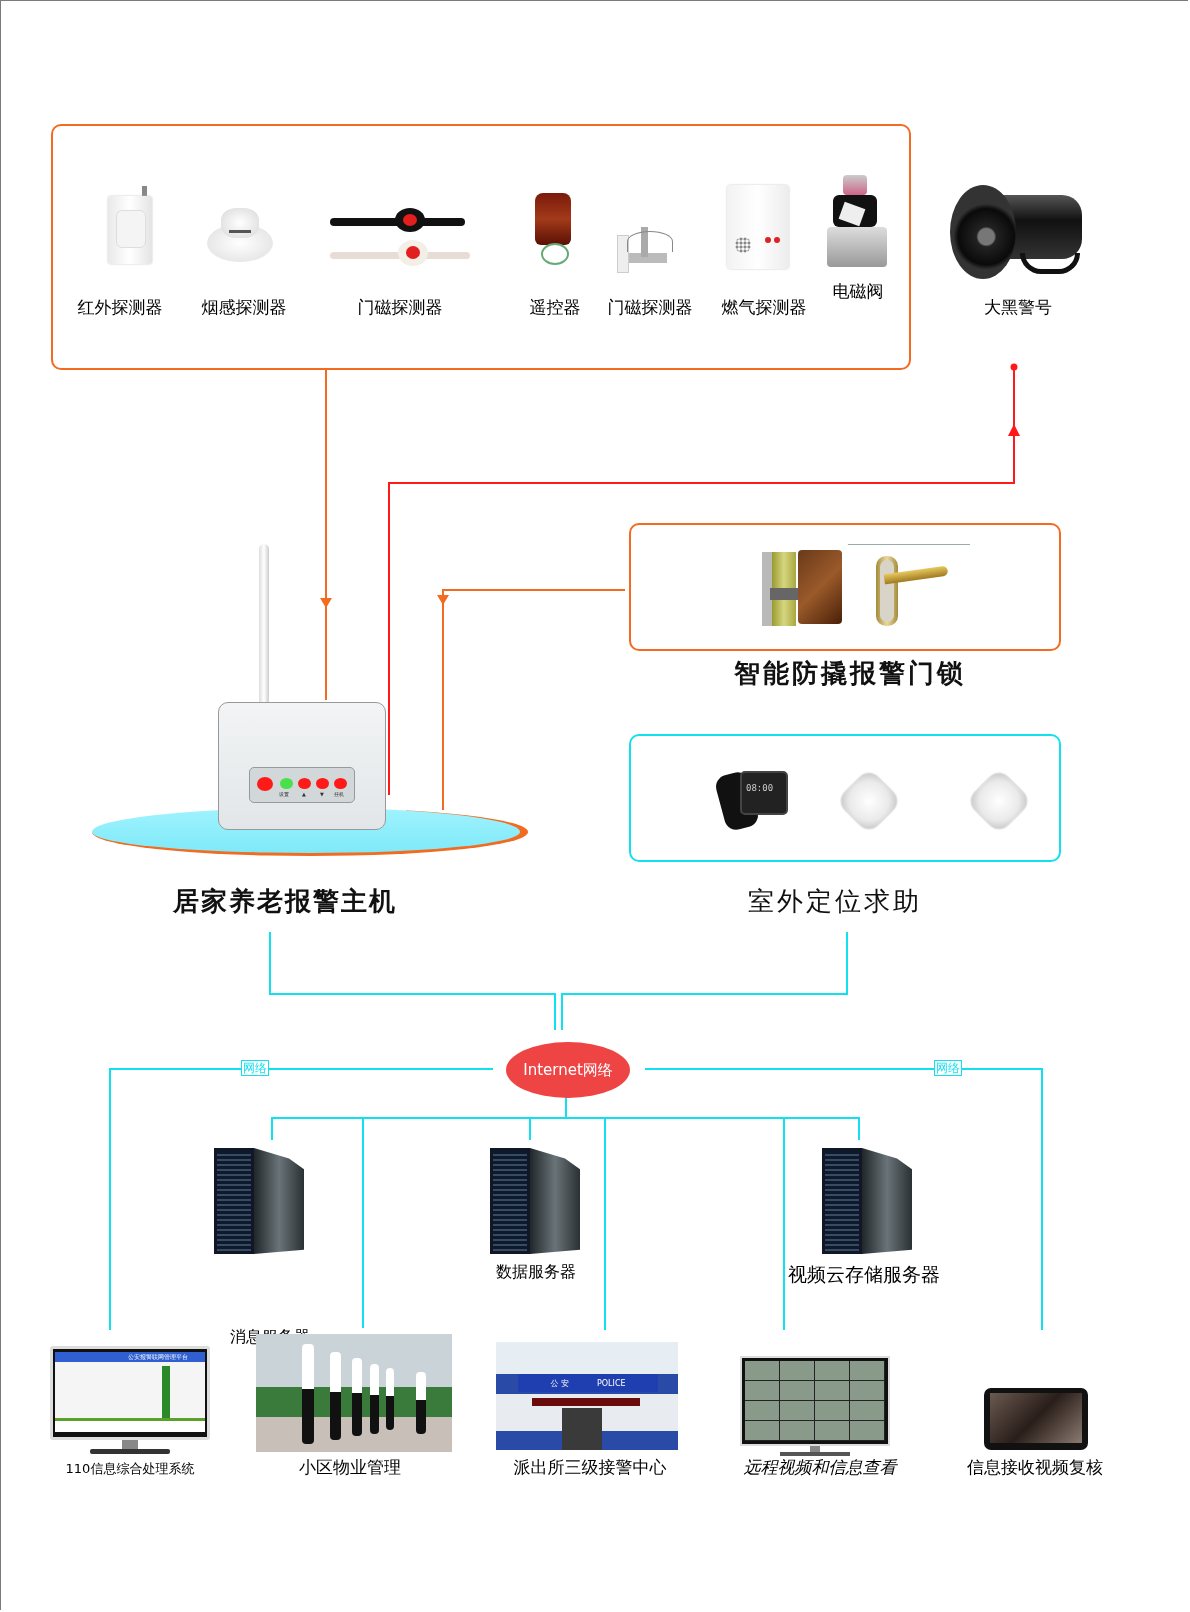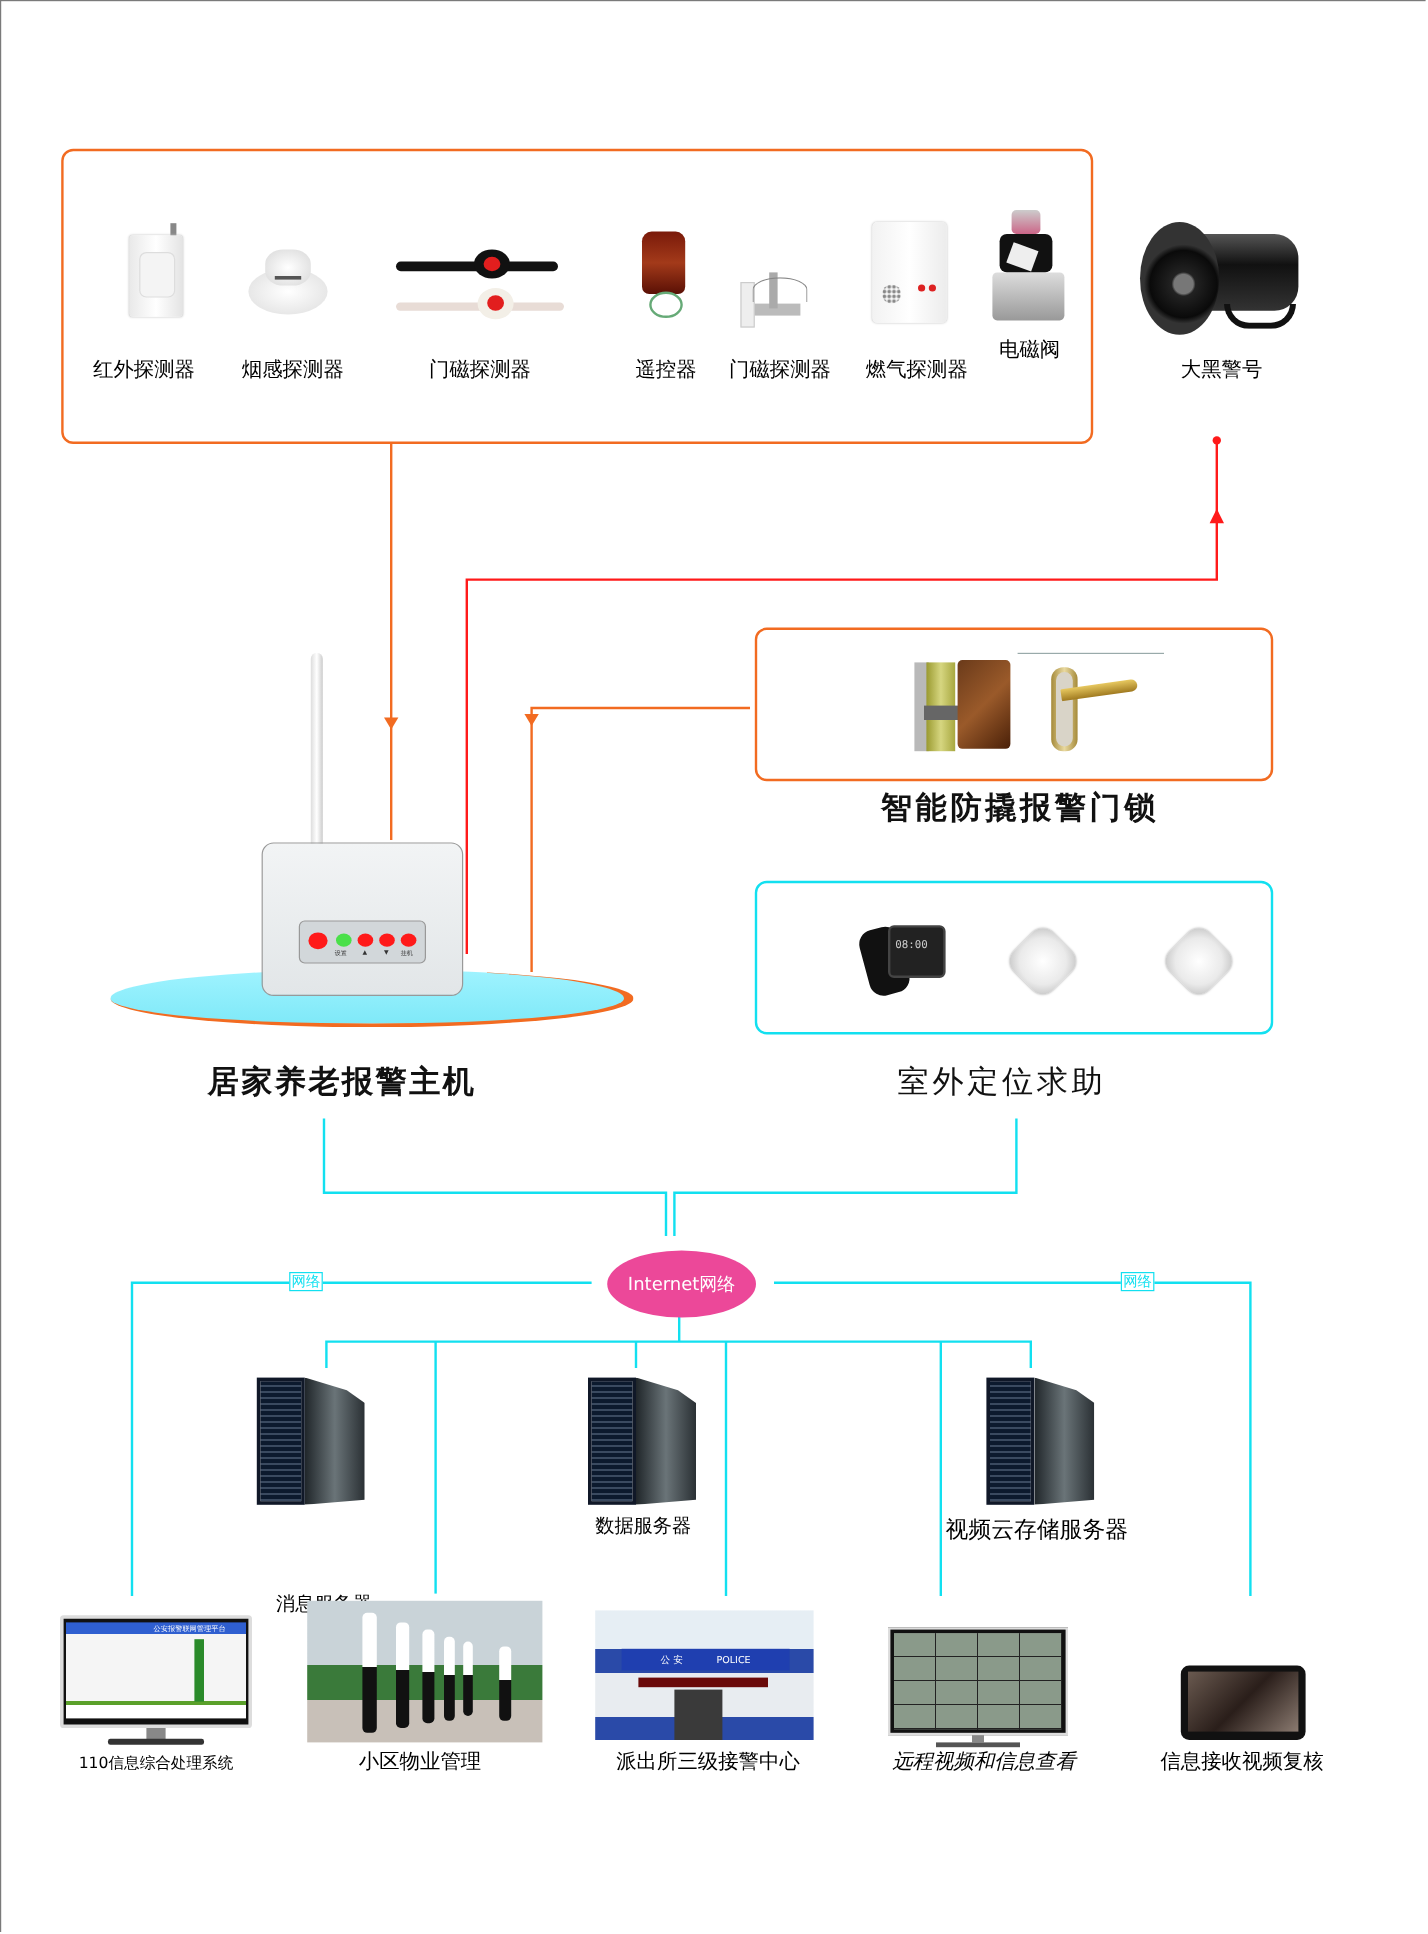--- a/index.html
+++ b/index.html
@@ -8,21 +8,21 @@
   .abs{position:absolute;}
   .box{position:absolute;border-radius:10px;box-sizing:border-box;}
   .orange-box{border:2px solid #f26b21;}
   .cyan-box{border:2px solid #12e0f0;}
   .lbl{position:absolute;white-space:nowrap;font-size:17px;color:#000000;text-align:center;}
   .big-lbl{position:absolute;white-space:nowrap;font-size:26px;letter-spacing:3px;color:#111;text-align:center;}
   .bold{font-weight:bold;}
   .dev{position:absolute;}
   svg{position:absolute;left:0;top:0;overflow:visible;}
   .net-tag{position:absolute;font-size:12px;color:#12e0f0;border:1.5px solid #12e0f0;padding:0 1px;background:#fff;line-height:14px;}
-  .bubble{position:absolute;width:124px;height:56px;border-radius:50%;background:#ec4899;color:#fff;font-size:15px;display:flex;align-items:center;justify-content:center;}
+  .bubble{position:absolute;width:124px;height:56px;border-radius:50%;background:#ef4444;color:#fff;font-size:15px;display:flex;align-items:center;justify-content:center;}
 </style>
 </head>
 <body>
 
 <div class="frame"></div>
 
 <svg width="1190" height="1612">
 
   <line x1="326" y1="370" x2="326" y2="700" stroke="#f26b21" stroke-width="2"></line>
   <polygon points="320,598 332,598 326,608" fill="#f26b21"></polygon>

